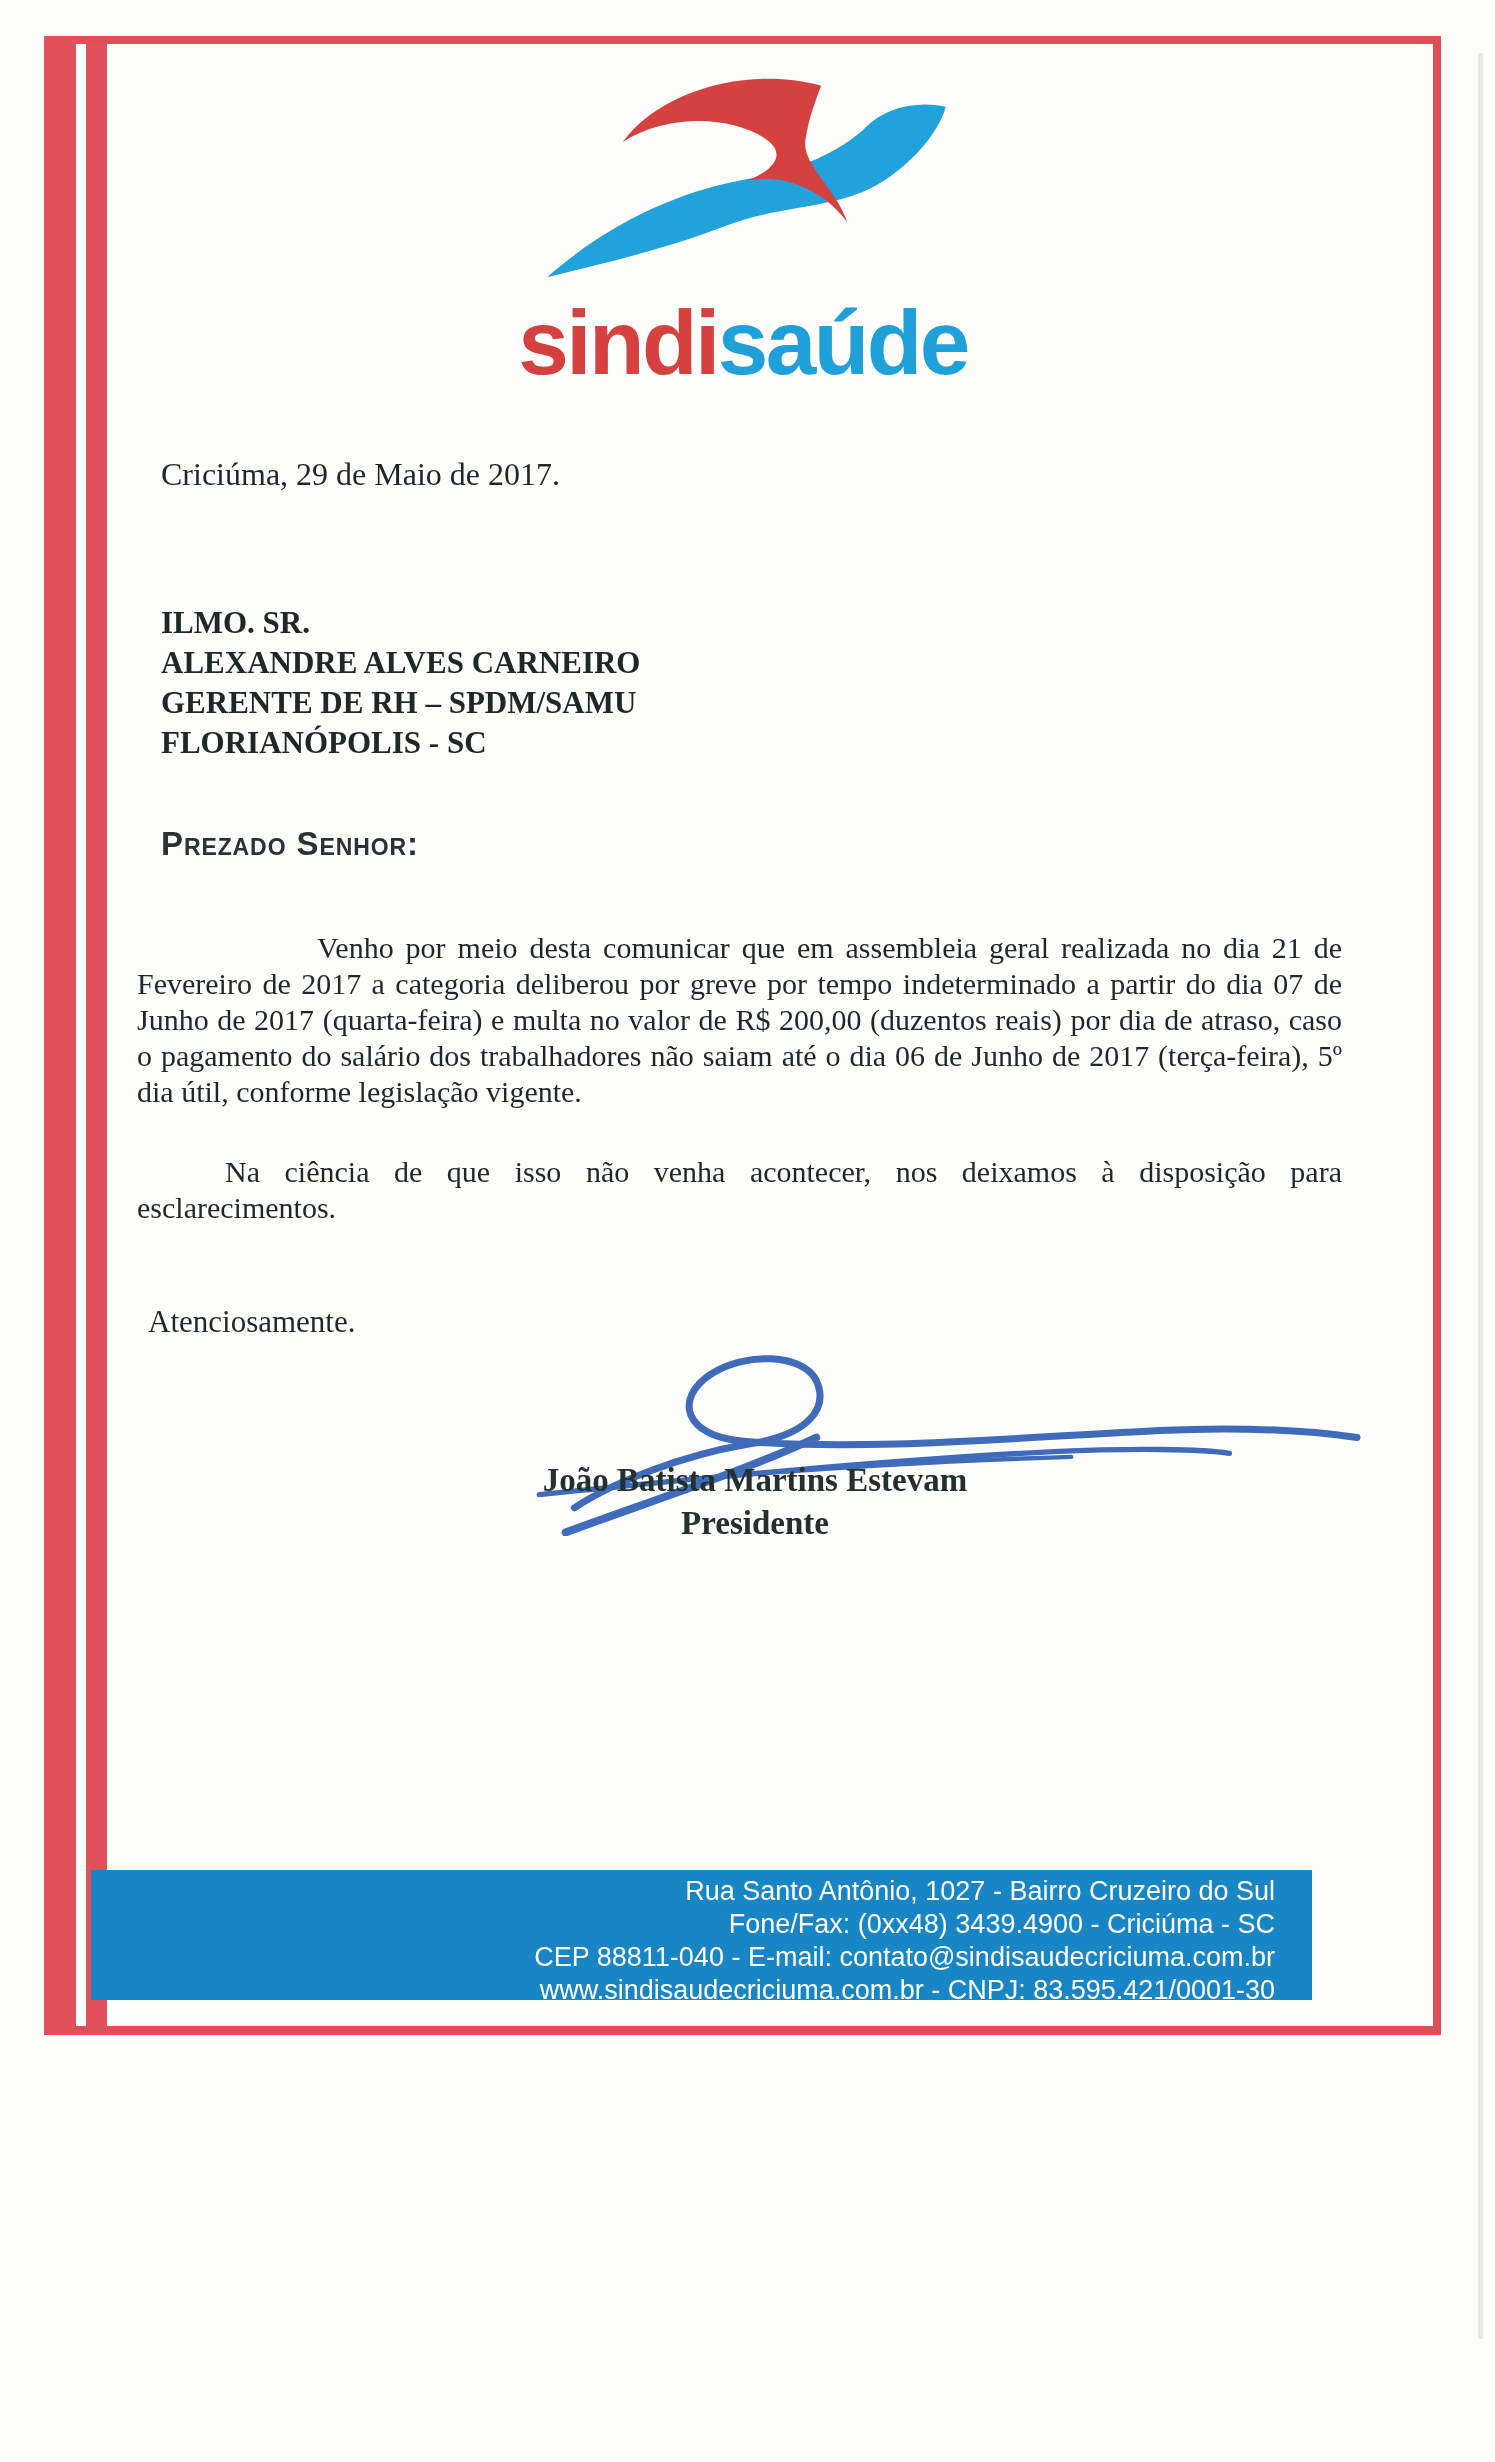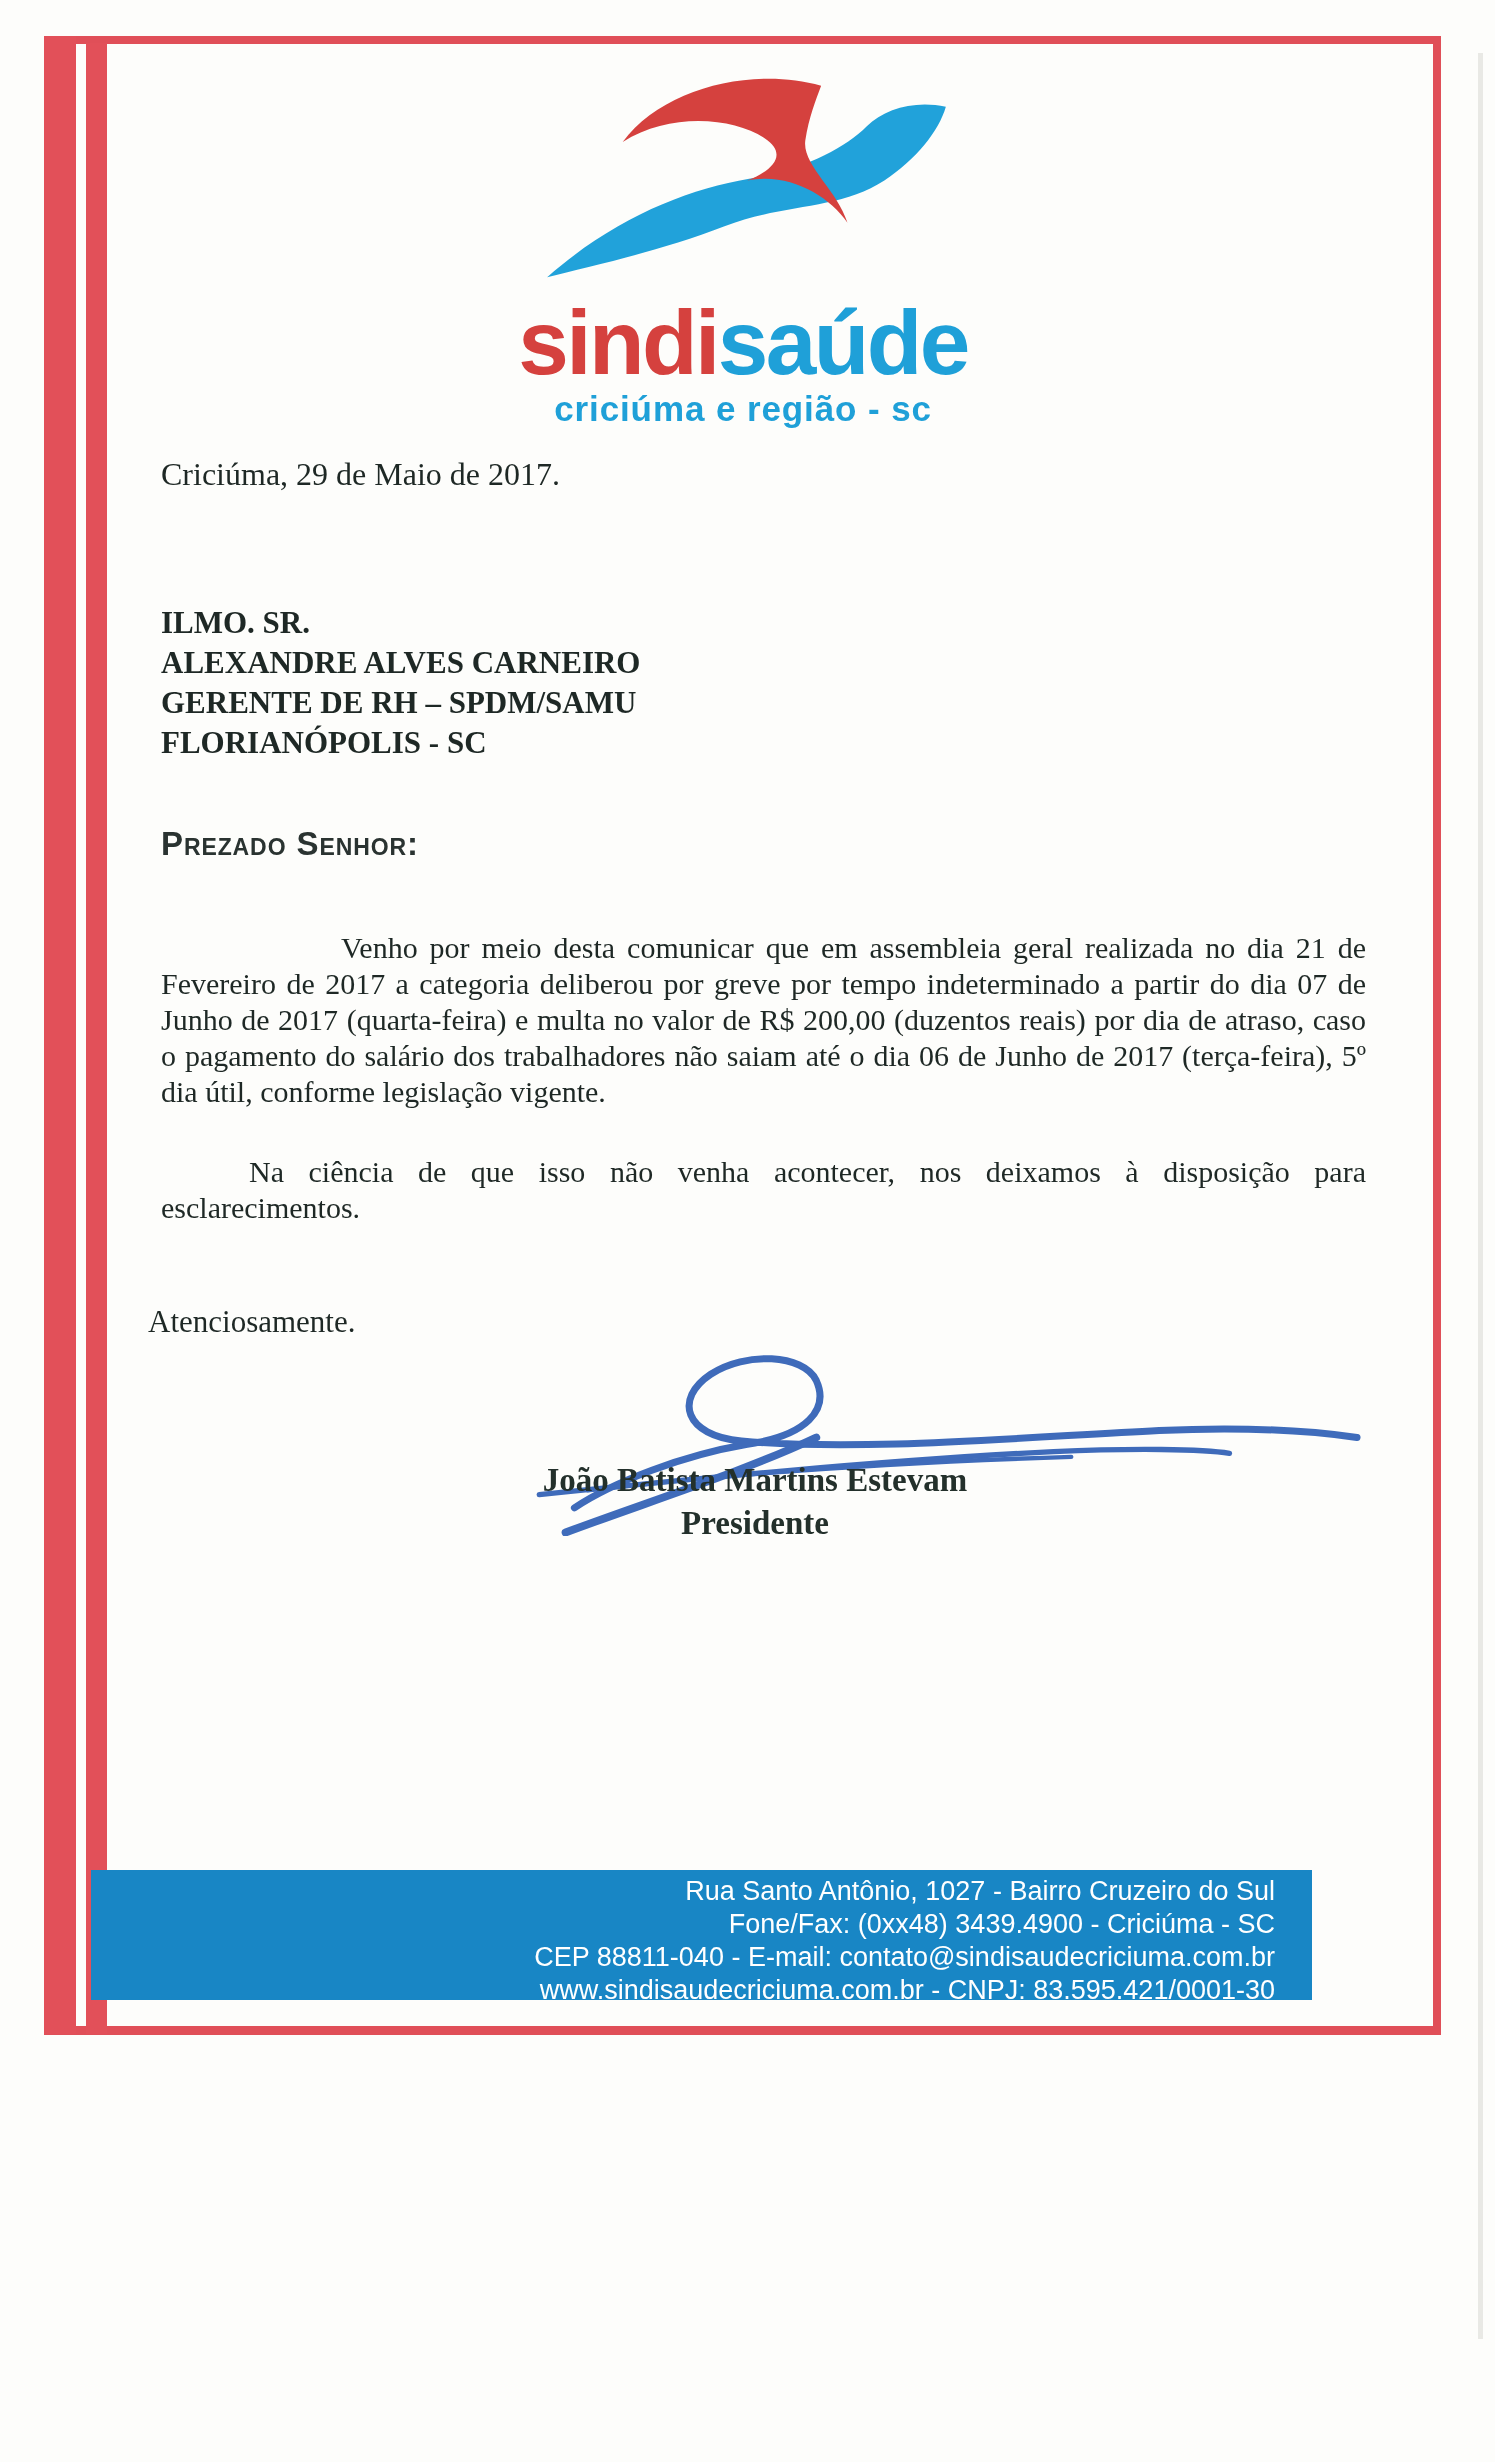--- a/index.html
+++ b/index.html
@@ -31,21 +31,21 @@
     font-size:35px;letter-spacing:0.9px;color:#1fa0d8;white-space:nowrap;
   }
   
   .date-line{position:absolute;left:161px;top:456px;font-size:32px;}
   .recipient{position:absolute;left:161px;top:603px;font-size:31px;font-weight:bold;line-height:40px;}
   .salutation{
     position:absolute;left:161px;top:825px;
     font-family:"Liberation Sans", sans-serif;font-weight:bold;
     font-variant:small-caps;font-size:33px;letter-spacing:0.9px;color:#2a3331;
   }
-  .para{position:absolute;left:161px;width:1205px;font-size:30px;line-height:36px;text-align:justify;}
+  .para{position:absolute;left:137px;width:1205px;font-size:30px;line-height:36px;text-align:justify;}
   .para1{top:930px;text-indent:180px;}
   .para2{top:1154px;text-indent:88px;}
   .closing{position:absolute;left:148px;top:1304px;font-size:31px;}
   .signature-svg{position:absolute;left:526px;top:1332px;width:846px;height:204px;}
   .signer{position:absolute;left:755px;top:1451px;transform:translateX(-50%);
     text-align:center;font-weight:bold;font-size:33px;line-height:43px;color:#23302b;white-space:nowrap;margin-top:8px;}
   
   .footer-bar{
     position:absolute;left:91px;top:1870px;width:1221px;height:130px;
     background:#1886c5;
@@ -66,21 +66,20 @@
   <div class="bar-left-thin"></div>
   <div class="scan-edge"></div>
 
   <svg class="swoosh" viewBox="0 0 474 238" aria-hidden="true">
     <path fill="#21a2da" d="M10,228 C85,162 168,128 240,116 C302,105 348,82 374,56 C394,36 430,26 464,34 C456,62 430,94 394,118 C342,152 278,144 212,170 C140,198 58,216 10,228 Z"></path>
     <path fill="#d5413e" d="M322,10 C245,-12 142,12 96,74 C150,40 222,46 258,70 C282,86 272,104 238,118 C284,108 330,134 352,166 C340,128 300,100 304,72 C308,46 316,26 322,10 Z"></path>
   </svg>
   <div class="wordmark">
     <span class="red">sindi</span><span class="blue">saúde</span>
   </div>
-  <div class="tagline">criciúma e região - sc</div>
 
   <div class="date-line">Criciúma, 29 de Maio de 2017.</div>
 
   <div class="recipient">
     <div>ILMO. SR.</div>
     <div>ALEXANDRE ALVES CARNEIRO</div>
     <div>GERENTE DE RH – SPDM/SAMU</div>
     <div>FLORIANÓPOLIS - SC</div>
   </div>
 

